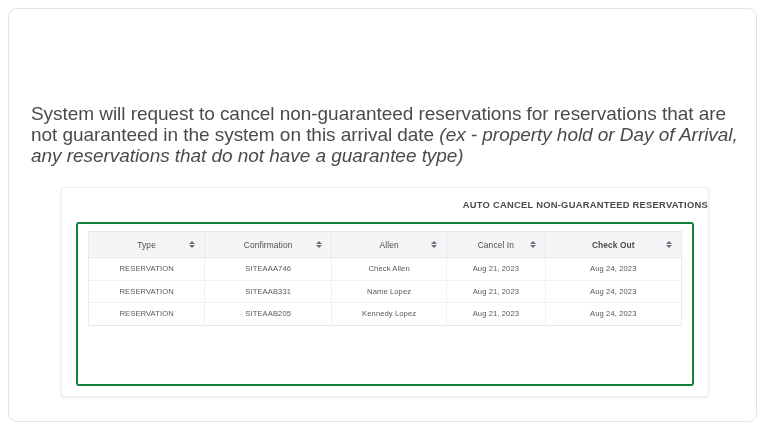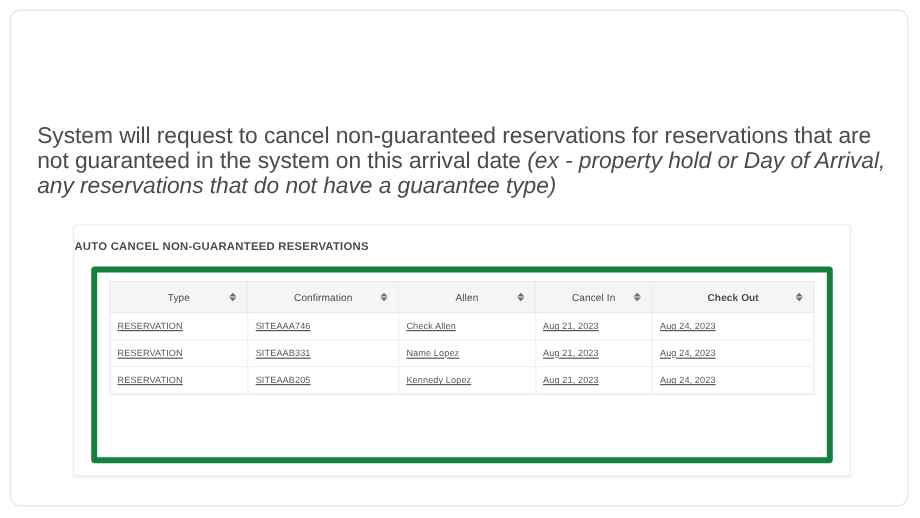--- a/index.html
+++ b/index.html
@@ -64,36 +64,36 @@
     width: 648px;
     height: 210px;
     background: #ffffff;
     border: 1px solid #eceef0;
     border-radius: 3px;
     box-sizing: border-box;
     box-shadow: 0 1px 3px rgba(0,0,0,0.07);
   }
 
   .card-title {
-    text-align: left;
+    text-align: right;
     margin-top: 11px;
     font-size: 9.4px;
     font-weight: 600;
     letter-spacing: 0.25px;
     color: #4b4b4d;
   }
 
   
   .panel {
     position: absolute;
     left: 14px;
     top: 34px;
     right: 14px;
     bottom: 10px;
-    border: 5px solid #15803d;
+    border: 2px solid #15803d;
     border-radius: 3px;
     box-sizing: border-box;
     background: #ffffff;
   }
 
   
   .tbl-wrap {
     position: absolute;
     left: 10px;
     top: 7px;
@@ -148,26 +148,26 @@
   }
   .sort-ico .dn {
     border-top: 3.4px solid #6e7076;
   }
 
   table.grid td {
     border-right: 1px solid #eef0f2;
     border-bottom: 1px solid #eef0f2;
     height: 21.5px;
     padding: 0 6px;
+    text-align: center;
     font-size: 7.6px;
     color: #56585c;
     letter-spacing: 0.1px;
     white-space: nowrap;
     overflow: hidden;
-    text-decoration: underline;
   }
   table.grid td:last-child { border-right: none; }
   table.grid tr:last-child td { border-bottom: none; }
 
   .c-type  { width: 19.6%; }
   .c-conf  { width: 21.4%; }
   .c-name  { width: 19.4%; }
   .c-in    { width: 16.6%; }
   .c-out   { width: 23.0%; }
 </style>

